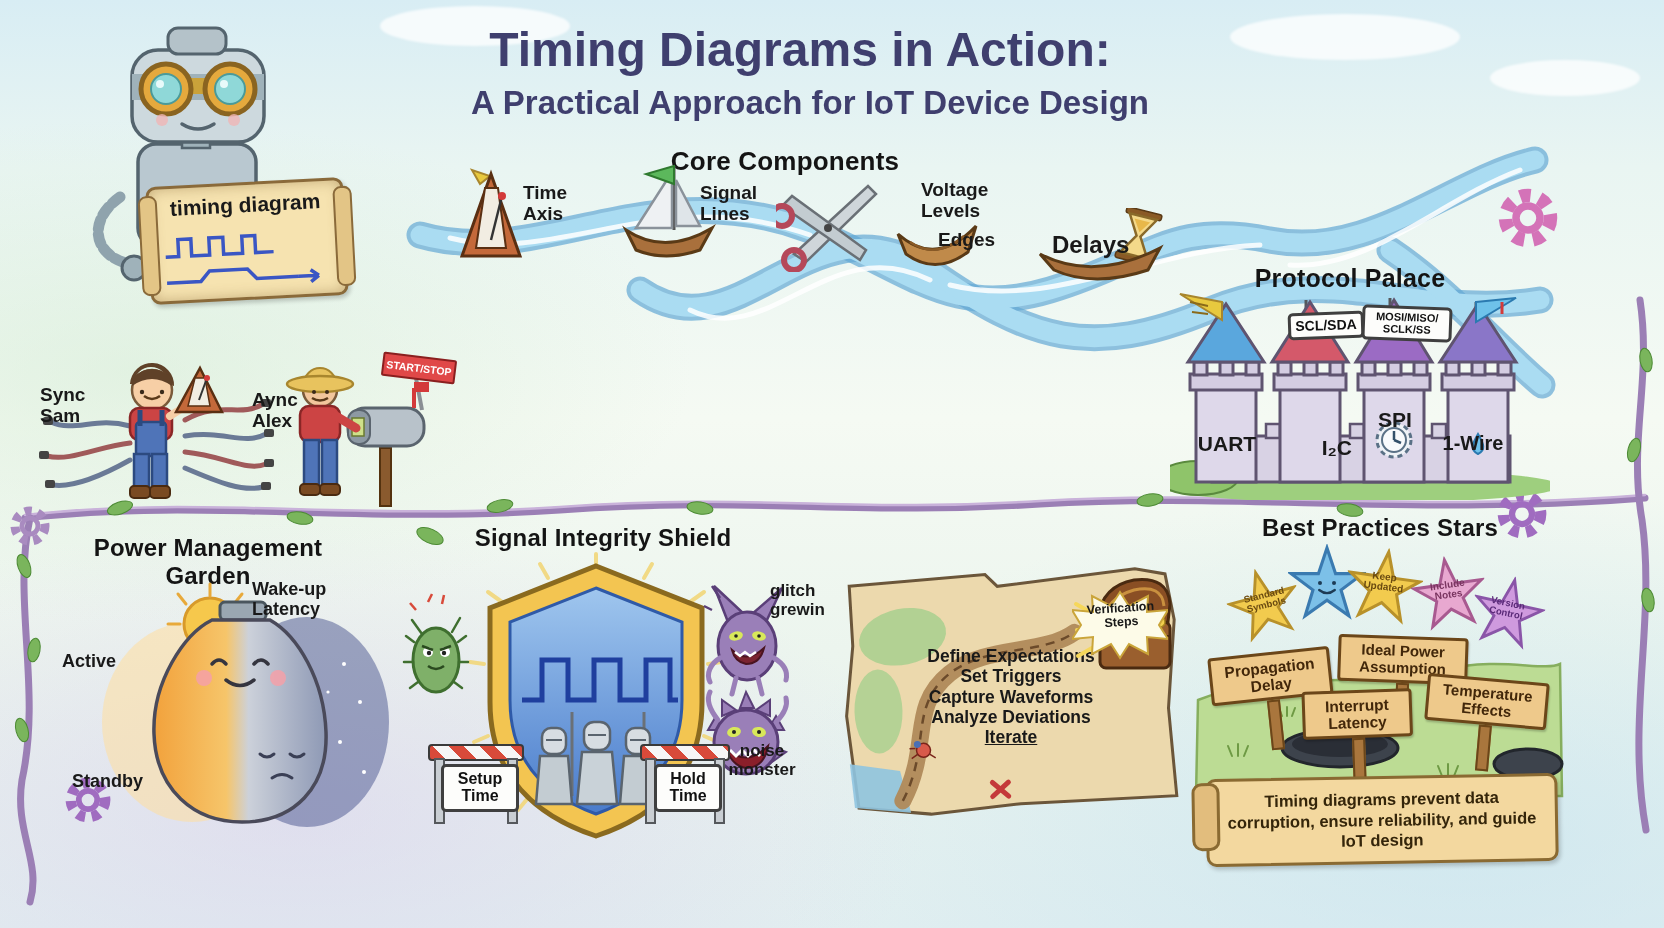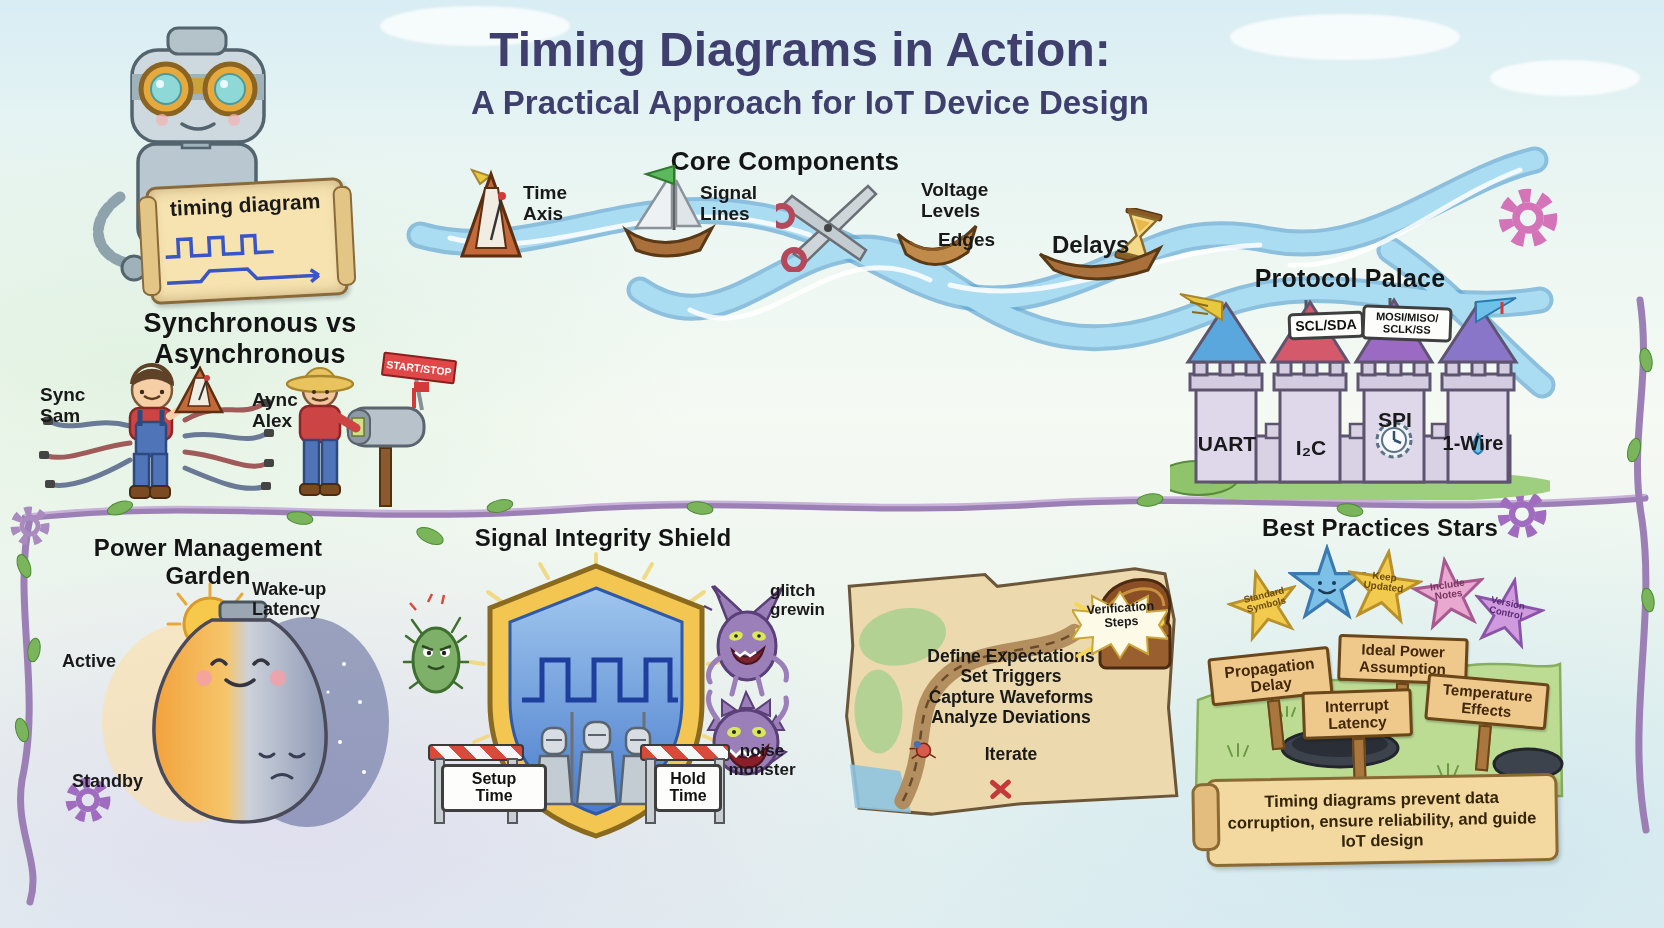--- a/index.html
+++ b/index.html
@@ -231,25 +231,24 @@
       <line x1="224" y1="152" x2="231" y2="155" stroke="#33506a" stroke-width="2.5"></line>
     </g>
     <path d="M308,146 C314,156 316,162 308,166 C300,162 302,156 308,146 Z" fill="#6ec2ea" stroke="#2a7ab0" stroke-width="2"></path>
   </svg>
   <div class="abs whiteboard" style="left:1288px;top:312px;width:66px;font-size:14px;padding:3px 2px;transform:rotate(-2deg);">SCL/SDA</div>
   <div class="abs whiteboard" style="left:1362px;top:306px;width:80px;font-size:11px;padding:3px 2px;transform:rotate(2deg);">
     <div>MOSI/MISO/</div>
     <div>SCLK/SS</div>
   </div>
   <div class="abs lbl" style="left:1186px;top:432px;width:82px;font-size:21px;text-align:center;">UART</div>
-  <div class="abs lbl" style="left:1270px;top:436px;width:82px;font-size:21px;text-align:center;">I₂C</div>
+  <div class="abs lbl" style="left:1270px;top:436px;width:82px;font-size:21px;text-align:right;">I₂C</div>
   <div class="abs lbl" style="left:1354px;top:408px;width:82px;font-size:21px;text-align:center;">SPI</div>
   <div class="abs lbl" style="left:1428px;top:432px;width:90px;font-size:20px;text-align:center;">1-Wire</div>
 
-  <div class="abs sec-h" style="left:50px;top:308px;width:400px;font-size:27px;">Synchronous vs Asynchronous</div>
 
   <svg class="abs" style="left:35px;top:388px;" width="250" height="120" viewBox="0 0 250 120">
     <g fill="none" stroke-linecap="round" stroke-width="5">
       <path d="M95,38 C60,28 40,45 16,34" stroke="#6a7a96"></path>
       <path d="M95,55 C65,58 35,74 12,68" stroke="#a05a5a"></path>
       <path d="M95,72 C70,86 40,100 18,97" stroke="#6a7a96"></path>
       <path d="M150,32 C185,12 205,30 228,16" stroke="#a05a5a"></path>
       <path d="M150,48 C190,42 208,58 231,46" stroke="#6a7a96"></path>
       <path d="M150,64 C190,68 212,84 231,76" stroke="#a05a5a"></path>
       <path d="M150,80 C185,95 208,104 228,99" stroke="#6a7a96"></path>
@@ -458,21 +457,21 @@
       <path d="M20,34 C12,24 8,14 12,6" fill="none"></path>
       <path d="M78,36 C86,28 90,20 88,12" fill="none"></path>
     </g>
   </svg>
   <div class="abs lbl" style="left:726px;top:742px;width:72px;font-size:17px;text-align:center;">noise monster</div>
 
   <div class="abs" style="left:428px;top:744px;width:96px;">
     <div class="stripebar"></div>
     <div class="abs barleg" style="left:6px;top:14px;height:62px;"></div>
     <div class="abs barleg" style="right:6px;top:14px;height:62px;"></div>
-    <div class="abs whiteboard" style="left:13px;top:20px;width:64px;font-size:16px;padding:4px 18px;">Setup Time</div>
+    <div class="abs whiteboard" style="left:13px;top:20px;width:64px;font-size:16px;padding:4px 4px;">Setup Time</div>
   </div>
   <div class="abs" style="left:640px;top:744px;width:90px;">
     <div class="stripebar"></div>
     <div class="abs barleg" style="left:5px;top:14px;height:62px;"></div>
     <div class="abs barleg" style="right:5px;top:14px;height:62px;"></div>
     <div class="abs whiteboard" style="left:14px;top:20px;width:58px;font-size:16px;padding:4px 2px;">Hold Time</div>
   </div>
 
   <svg class="abs" style="left:838px;top:562px;transform:rotate(-1.5deg);" width="345" height="258" viewBox="0 0 345 258">
     <polygon points="14,20 150,12 162,24 300,10 330,16 338,62 330,150 336,238 180,242 90,250 18,242 8,150 16,80" fill="#ecd9ad" stroke="#6b563a" stroke-width="3"></polygon>
@@ -493,21 +492,21 @@
           <line x1="90" y1="190" x2="96" y2="194"></line>
           <line x1="76" y1="184" x2="70" y2="184"></line>
         </g>
     </g>
   </svg>
   <div class="abs" style="left:905px;top:646px;width:212px;text-align:center;">
     <div class="lbl" style="font-size:17.5px;margin:1px 0;">Define Expectations</div>
     <div class="lbl" style="font-size:17.5px;margin:1px 0;">Set Triggers</div>
     <div class="lbl" style="font-size:17.5px;margin:1px 0;">Capture Waveforms</div>
     <div class="lbl" style="font-size:17.5px;margin:1px 0;">Analyze Deviations</div>
-    <div class="lbl" style="font-size:17.5px;margin:18px 0;">Iterate</div>
+    <div class="lbl" style="font-size:17.5px;margin:1px 0;text-decoration:underline;">Iterate</div>
   </div>
   <svg class="abs" style="left:1072px;top:560px;" width="105" height="120" viewBox="0 0 105 120">
     <g stroke="#f6d75a" stroke-width="4" stroke-linecap="round">
       <line x1="18" y1="52" x2="4" y2="44"></line>
         <line x1="20" y1="70" x2="5" y2="70"></line>
         <line x1="20" y1="88" x2="6" y2="96"></line>
     </g>
     <path d="M26,58 Q30,26 62,20 Q96,16 98,44 L96,62 L30,70 Z" fill="#8a4f24" stroke="#4a2a10" stroke-width="3"></path>
     <path d="M30,64 Q34,38 62,30 Q90,24 92,46" fill="none" stroke="#c9903f" stroke-width="3"></path>
     <rect x="28" y="62" width="70" height="46" rx="6" fill="#9a5f2e" stroke="#4a2a10" stroke-width="3"></rect>

